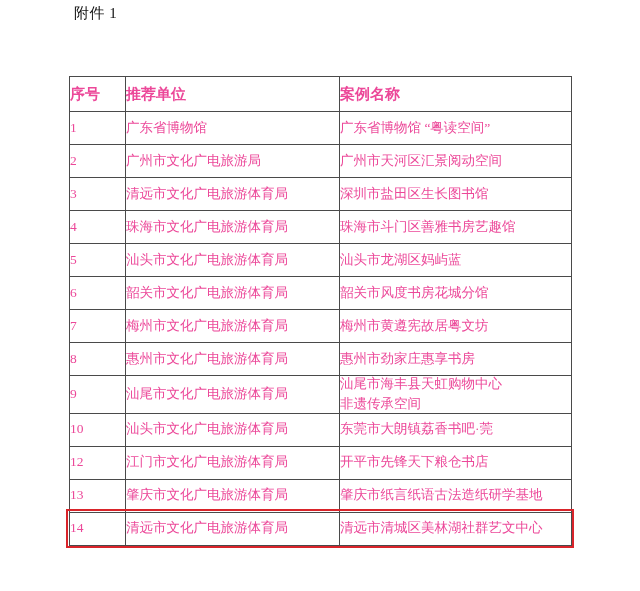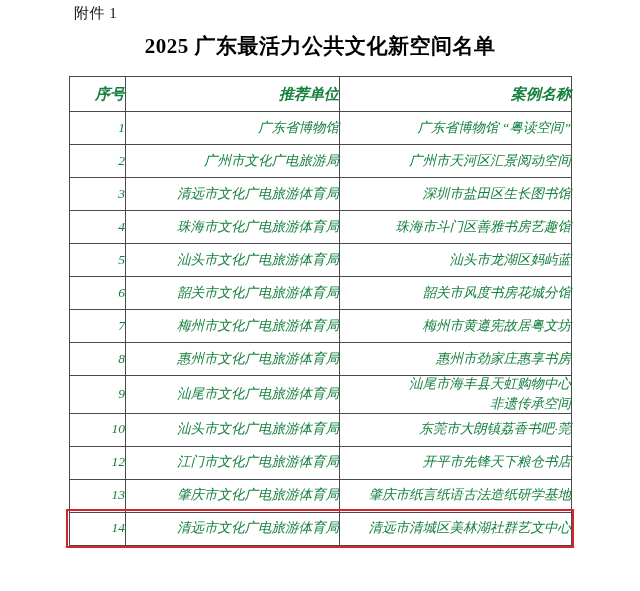--- a/index.html
+++ b/index.html
@@ -47,27 +47,26 @@
     top: 76px;
     width: 502px;
   }
   table.list {
     border-collapse: collapse;
     width: 502px;
     table-layout: fixed;
   }
   table.list th, table.list td {
     border: 1px solid #4a4a4a;
-    text-align: right;
+    text-align: left;
     vertical-align: middle;
     font-size: 13.5px;
-    color: #15803d;
+    color: #ec4899;
     padding: 0;
     font-family: "Liberation Serif", "DejaVu Serif", serif;
-    font-style: italic;
   }
   table.list th {
     height: 34px;
     font-weight: bold;
     font-size: 15px;
   }
   table.list td {
     height: 32px;
     line-height: 1.25;
   }
@@ -94,21 +93,20 @@
     pointer-events: none;
   }
 </style>
 </head>
 <body>
 
 <div class="page">
 
   <div class="attachment-label">附件 1</div>
 
-  <div class="doc-title">2025 广东最活力公共文化新空间名单</div>
 
   <div class="table-wrap">
     <table class="list">
       <colgroup>
         <col class="c-idx">
         <col class="c-unit">
         <col class="c-case">
       </colgroup>
       <thead>
         <tr>

